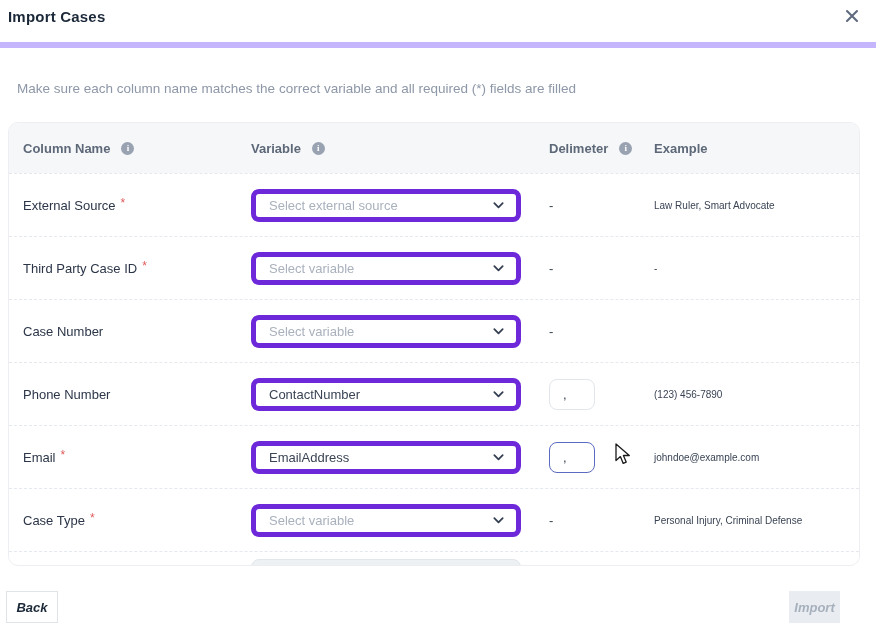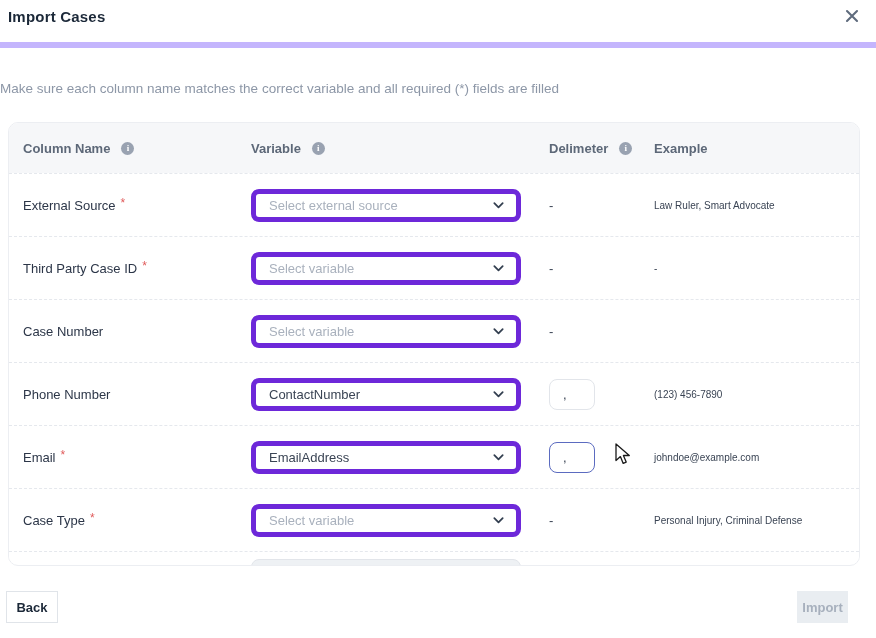--- a/index.html
+++ b/index.html
@@ -5,21 +5,21 @@
   * { margin:0; padding:0; box-sizing:border-box; }
   html,body { width:876px; height:638px; background:#ffffff; overflow:hidden;
     font-family:"Liberation Sans", sans-serif; }
   .modal { position:relative; width:876px; height:638px; background:#fff; }
 
   
   .modal-header { position:relative; height:48px; border-bottom:6px solid #c4b5fd; }
   .modal-title { position:absolute; left:8px; top:8px; font-size:15px; font-weight:bold; color:#1b2838; letter-spacing:.2px; }
   .close-btn { position:absolute; right:12px; top:4px; width:24px; height:24px; border:none; background:transparent; cursor:pointer; padding:0; }
 
-  .subtitle { position:absolute; left:0; top:81px; font-size:13.5px; color:#8d97a7; }
+  .subtitle { position:absolute; left:17px; top:81px; font-size:13.5px; color:#8d97a7; }
 
   
   .table-wrap { position:absolute; left:8px; top:122px; width:852px; height:444px;
     border:1px solid #eceef2; border-radius:10px; overflow:hidden; background:#fff; }
 
   .grid-row { display:grid; grid-template-columns:228px 298px 105px 1fr; align-items:center; padding:0 14px; }
 
   .thead { height:50px; background:#f6f7f9; }
   .th { font-size:13px; font-weight:bold; color:#5d6878; display:flex; align-items:center; gap:11px; }
   .info-icon { display:inline-flex; align-items:center; justify-content:center;
@@ -46,23 +46,23 @@
 
   .example-cell { font-size:10px; color:#3a4454; white-space:nowrap; }
 
   
   .partial-strip { position:relative; height:13px; border-top:1px dashed #e5e8ed; background:#fff; }
   .partial-select { position:absolute; left:242px; top:7px; width:270px; height:12px;
     background:#eef1f4; border:1px solid #e2e5ea; border-radius:8px 8px 0 0; }
 
   
   .footer-btn { position:absolute; height:32px; border-radius:0; font-size:13px; font-weight:bold;
-    font-family:"Liberation Sans", sans-serif; cursor:pointer; }
+    font-family:"Liberation Sans", sans-serif; cursor:pointer;font-style:italic; }
   .back-btn { left:6px; top:591px; width:52px; background:#fff; border:1px solid #e0e4e9; color:#1b2838; }
-  .import-btn { right:28px; top:591px; width:51px; background:#e9edf1; border:none; color:#a7b0bd; cursor:default; }
+  .import-btn { right:36px; top:591px; width:51px; background:#e9edf1; border:none; color:#a7b0bd; cursor:default; }
 
   
   .cursor { position:absolute; left:615px; top:443px; width:18px; height:24px; pointer-events:none; z-index:50; }
 </style>
 </head>
 <body>
 
 <div class="modal">
 
   <div class="modal-header">

